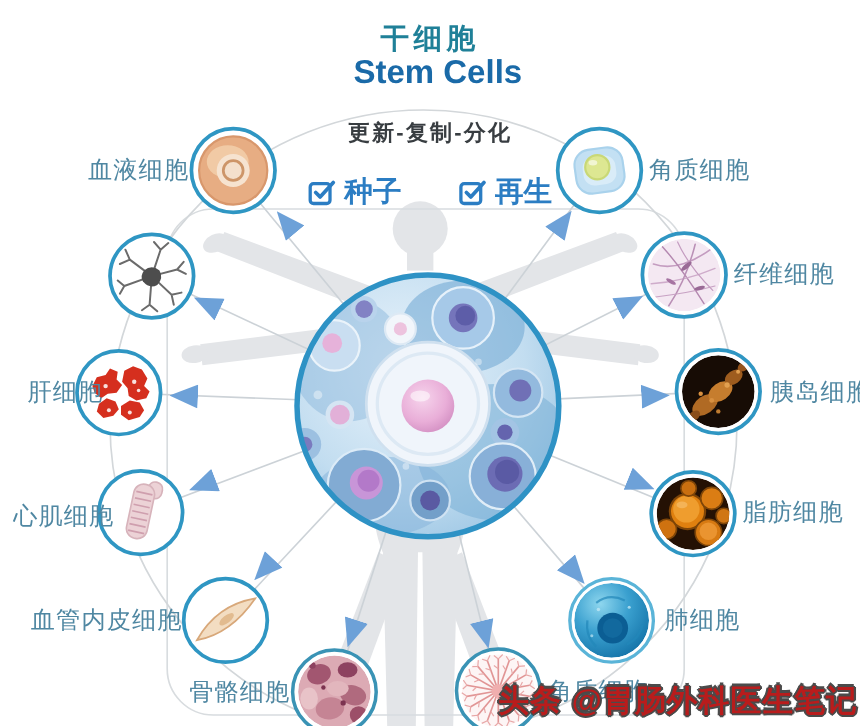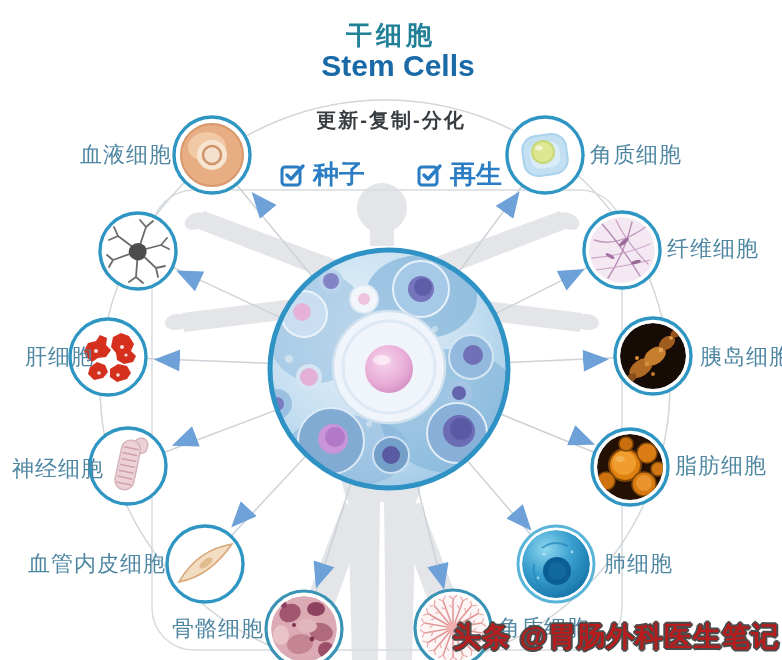--- a/index.html
+++ b/index.html
@@ -404,21 +404,21 @@
   <div class="arrow" style="left:227px;top:507px;transform:rotate(133deg)"></div>
   <div class="arrow" style="left:510px;top:510px;transform:rotate(49deg)"></div>
   <div class="arrow" style="left:307px;top:565px;transform:rotate(108deg)"></div>
   <div class="arrow" style="left:428px;top:566px;transform:rotate(76deg)"></div>
 
   <div class="lbl" style="right:610px;top:142px;text-align:right">血液细胞</div>
   <div class="lbl" style="left:590px;top:142px">角质细胞</div>
   <div class="lbl" style="left:667px;top:236px">纤维细胞</div>
   <div class="lbl" style="right:688px;top:344px;text-align:left">肝细胞</div>
   <div class="lbl" style="left:700px;top:344px">胰岛细胞</div>
-  <div class="lbl" style="right:678px;top:456px;text-align:right">神经细胞</div>
+  <div class="lbl" style="right:678px;top:456px;text-align:right">心肌细胞</div>
   <div class="lbl" style="left:675px;top:453px">脂肪细胞</div>
   <div class="lbl" style="right:616px;top:551px;text-align:left">血管内皮细胞</div>
   <div class="lbl" style="left:604px;top:551px">肺细胞</div>
   <div class="lbl" style="right:518px;top:616px;text-align:right">骨骼细胞</div>
   <div class="lbl" style="left:498px;top:615px">角质细胞</div>
 
   <div class="watermark">头条 @胃肠外科医生笔记</div>
 
 </div>
 

